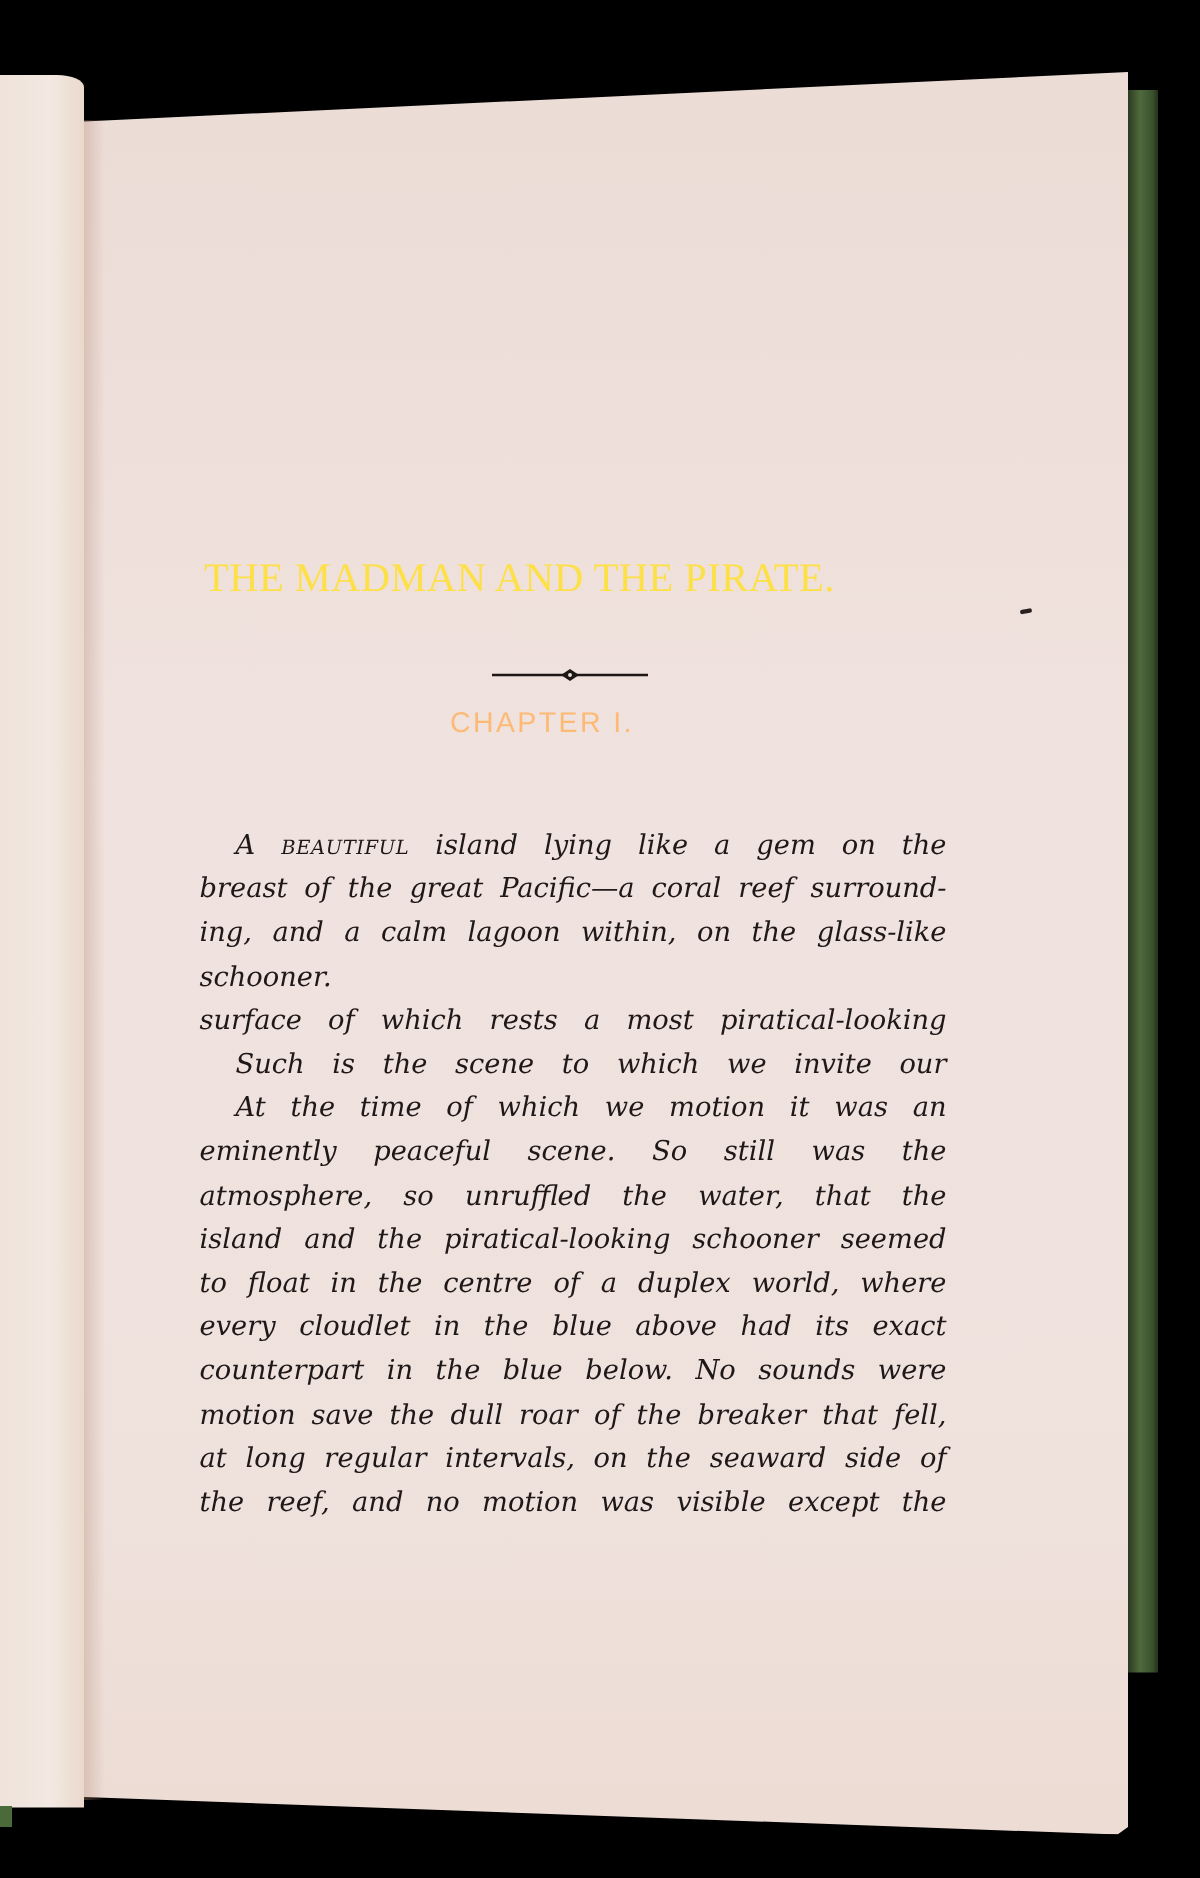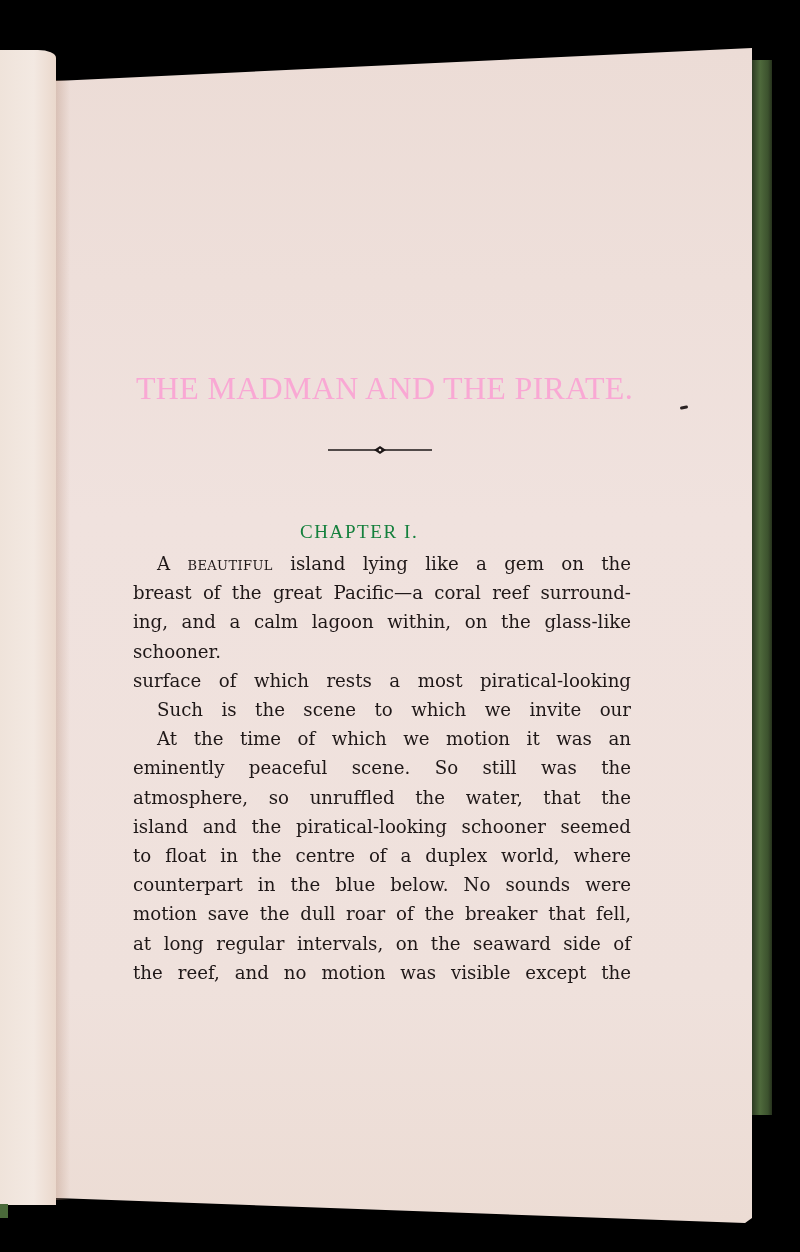--- a/index.html
+++ b/index.html
@@ -18,33 +18,33 @@
     position:absolute; left:56px; top:48px; width:696px; height:1175px;
     background:linear-gradient(180deg,#ecdcd6 0%,#f0e2de 40%,#efe1dc 80%,#ecdcd4 100%);
     clip-path: polygon(0 33px, 100% 0, 100% 1170px, 99% 1175px, 0 1150px);
   }
   .gutter-shade {
     position:absolute; left:56px; top:80px; width:14px; height:1120px;
     background:linear-gradient(90deg,rgba(180,140,120,0.35),rgba(180,140,120,0));
   }
   .title {
     position:absolute; left:136px; top:370px; width:490px;
-    font-family:"Liberation Serif", serif; font-size:32px; color:#f9a8d4;
+    font-family:"Liberation Serif", serif; font-size:27px; color:#fde047;
     letter-spacing:0.3px; white-space:nowrap;
   }
   .ornament { position:absolute; left:328px; top:444px; width:104px; height:12px; }
   .chapter {
-    position:absolute; left:300px; top:521px;
-    font-family:Liberation Serif, serif; font-size:19px; letter-spacing:1.6px; color:#15803d;
+    position:absolute; left:300px; top:472px;
+    font-family:Liberation Sans, sans-serif; font-size:19px; letter-spacing:1.6px; color:#fdba74;
   }
   .body-text {
     position:absolute; left:133px; top:549px; width:498px;
     font-family:"DejaVu Serif", serif; font-size:18.2px; line-height:29.2px; color:#1f1818;
   }
-  .line { display:block; white-space:nowrap; text-align:justify; text-align-last:justify; }
+  .line { display:block; white-space:nowrap; text-align:justify; text-align-last:justify;font-style:italic; }
   .line.last { text-align-last:left; }
   .indent { padding-left:24px; }
   .sc { font-variant:small-caps; letter-spacing:0.4px; }
   .speck { position:absolute; left:680px; top:406px; width:8px; height:3px; background:#2a2222; border-radius:2px; transform:rotate(-10deg); }
 </style>
 </head>
 <body>
 
 <div></div>
 <div class="left-page"></div>
@@ -70,17 +70,18 @@
   <span class="line">breast of the great Pacific—a coral reef surround-</span>
   <span class="line">ing, and a calm lagoon within, on the glass-like</span>
   <span class="line last">schooner.</span>
   <span class="line">surface of which rests a most  piratical-looking</span>
   <span class="line indent">Such is the scene to which we invite our</span>
   <span class="line indent">At the time of which we motion it was an</span>
   <span class="line">eminently peaceful scene.  So still was the</span>
   <span class="line">atmosphere, so unruffled the water, that the</span>
   <span class="line">island and the piratical-looking schooner seemed</span>
   <span class="line">to float in the centre of a duplex world, where</span>
+  <span class="line">every cloudlet in the blue above had its exact</span>
   <span class="line">counterpart in the blue below.  No sounds were</span>
   <span class="line">motion save the dull roar of the breaker that fell,</span>
   <span class="line">at long regular intervals, on the seaward side of</span>
   <span class="line">the reef, and no motion was visible except the</span>
 </div>
 
 </body></html>

